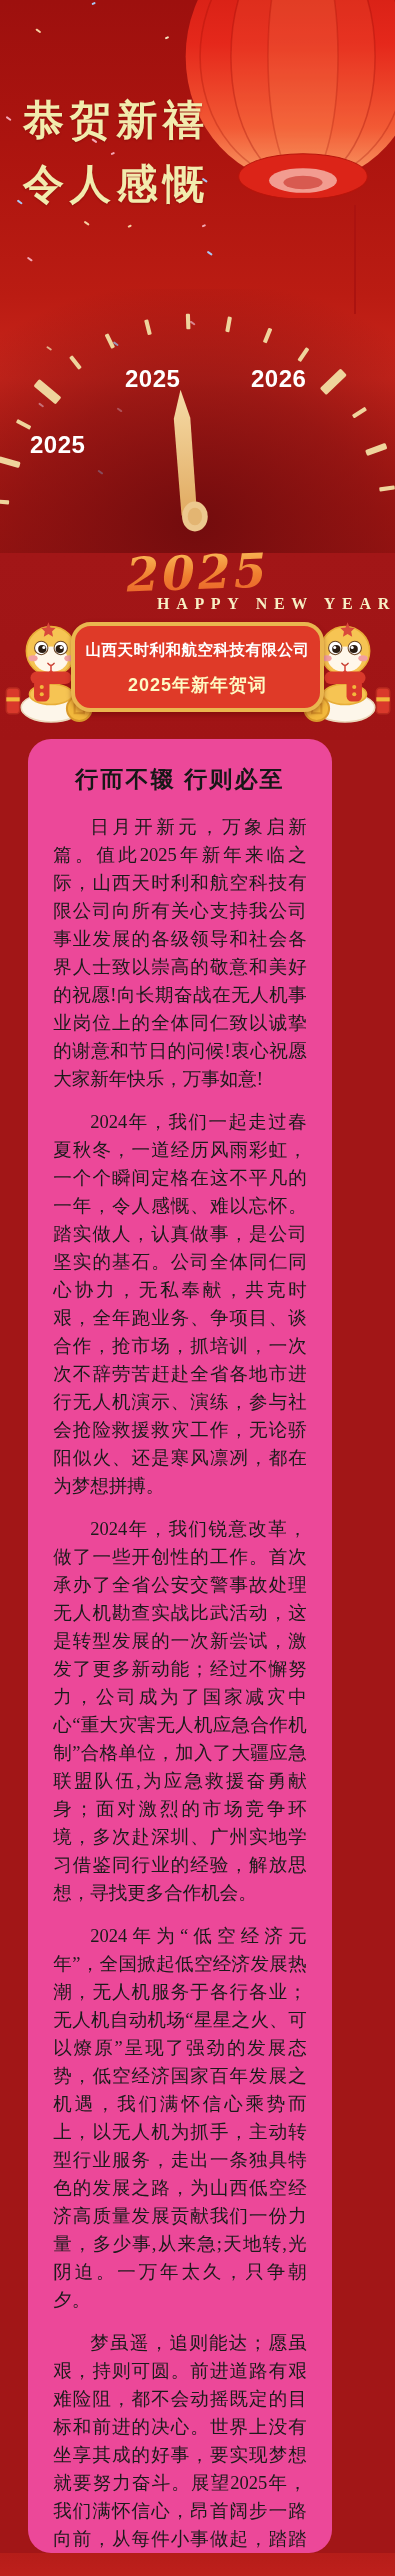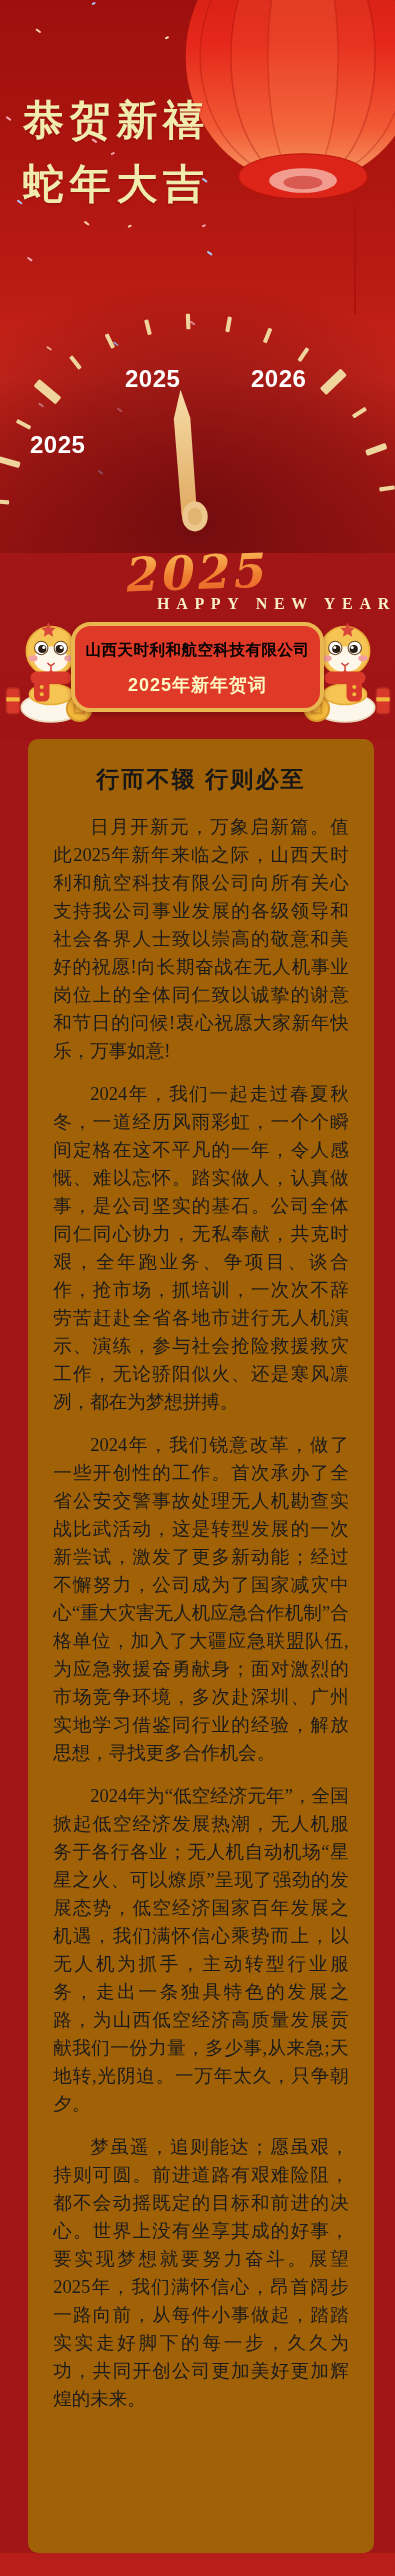--- a/index.html
+++ b/index.html
@@ -71,34 +71,34 @@
     font-family:"Liberation Serif", serif; font-weight:bold; font-size:16px;
     letter-spacing:6.7px; color:#F8EFC4;
   }
   .banner {
     position:absolute; left:71px; top:69px; width:253px; height:90px;
     background:#DF3A28; border:4.6px solid #EAB64F; border-radius:19.6px;
     box-shadow:0 2.1px 5.2px rgba(80,0,0,.35);
   }
   .banner-line1 {
     position:absolute; left:0; right:0; top:14.4px; text-align:center;
-    color:#000000; font-weight:bold; font-size:15.5px; letter-spacing:0.5px;
+    color:#ffffff; font-weight:bold; font-size:15.5px; letter-spacing:0.5px;
   }
   .banner-line2 {
     position:absolute; left:0; right:0; top:47px; text-align:center;
     color:#fef9c3; font-weight:bold; font-size:18px; letter-spacing:1px;
   }
   .mascot { position:absolute; width:98px; height:113px; top:58px; }
   .mascot-left  { left:2.1px; }
   .mascot-right { right:2.1px; transform:scaleX(-1); }
 
   
   .card {
-    position:absolute; left:28px; top:739px; width:346px; height:1814px;
-    background:#a16207; border-radius:10px; padding:25px 10.3px 0 10.3px;
+    position:absolute; left:28px; top:739px; width:304px; height:1814px;
+    background:#ec4899; border-radius:23px; padding:25px 10.3px 0 10.3px;
     overflow:hidden;
   }
   .card-heading {
     text-align:center; color:#171717; font-weight:bold; font-size:23px;
     letter-spacing:2.1px; margin-bottom:17.5px;
     font-family:"Liberation Sans", sans-serif;
   }
   .card-body p {
     font-family:"Liberation Serif", serif;
     font-size:18.5px; line-height:28px; color:#1B1B1B;
@@ -132,21 +132,21 @@
     <ellipse cx="235" cy="205" rx="200" ry="242" fill="none" stroke="rgba(150,10,5,0.28)" stroke-width="3"></ellipse>
     <ellipse cx="235" cy="205" rx="140" ry="246" fill="rgba(247,120,70,0.14)" stroke="rgba(150,10,5,0.30)" stroke-width="3"></ellipse>
     <ellipse cx="235" cy="205" rx="68" ry="248" fill="rgba(250,150,90,0.15)" stroke="rgba(150,10,5,0.25)" stroke-width="3"></ellipse>
     <ellipse cx="235" cy="438" rx="125" ry="44" fill="#DC2418" stroke="#B8150C" stroke-width="2"></ellipse>
     <ellipse cx="235" cy="446" rx="66" ry="24" fill="#F29C90"></ellipse>
     <ellipse cx="235" cy="450" rx="38" ry="13" fill="#D85A50"></ellipse>
   </svg>
   <div class="lantern-cord"></div>
 
   <div class="main-title title-1">恭贺新禧</div>
-  <div class="main-title title-2">蛇年大吉</div>
+  <div class="main-title title-2">令人感慨</div>
 
   <svg class="dial-svg" viewBox="0 0 768 513">
     <defs>
       <radialGradient id="glow" cx="50%" cy="50%" r="50%">
         <stop offset="0%" stop-color="#6E0B0D" stop-opacity="0.92"></stop>
         <stop offset="55%" stop-color="#7A0F10" stop-opacity="0.55"></stop>
         <stop offset="100%" stop-color="#7A0F10" stop-opacity="0"></stop>
       </radialGradient>
       <linearGradient id="handGrad" x1="0" y1="0" x2="0" y2="1">
         <stop offset="0%" stop-color="#F6DCA8"></stop>

